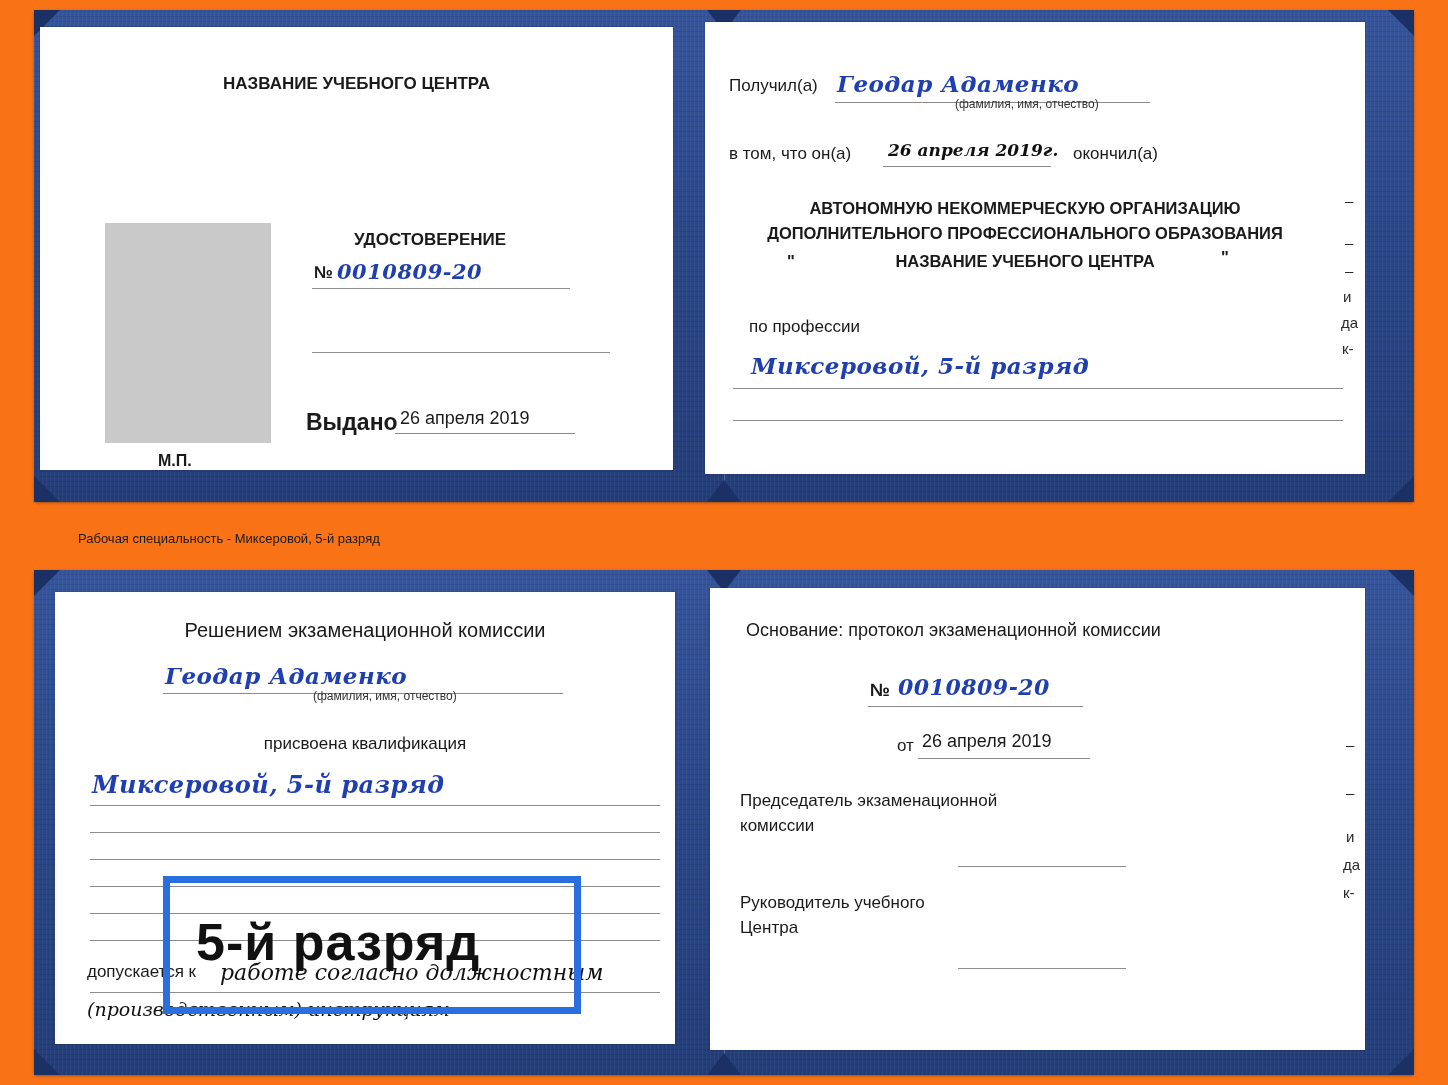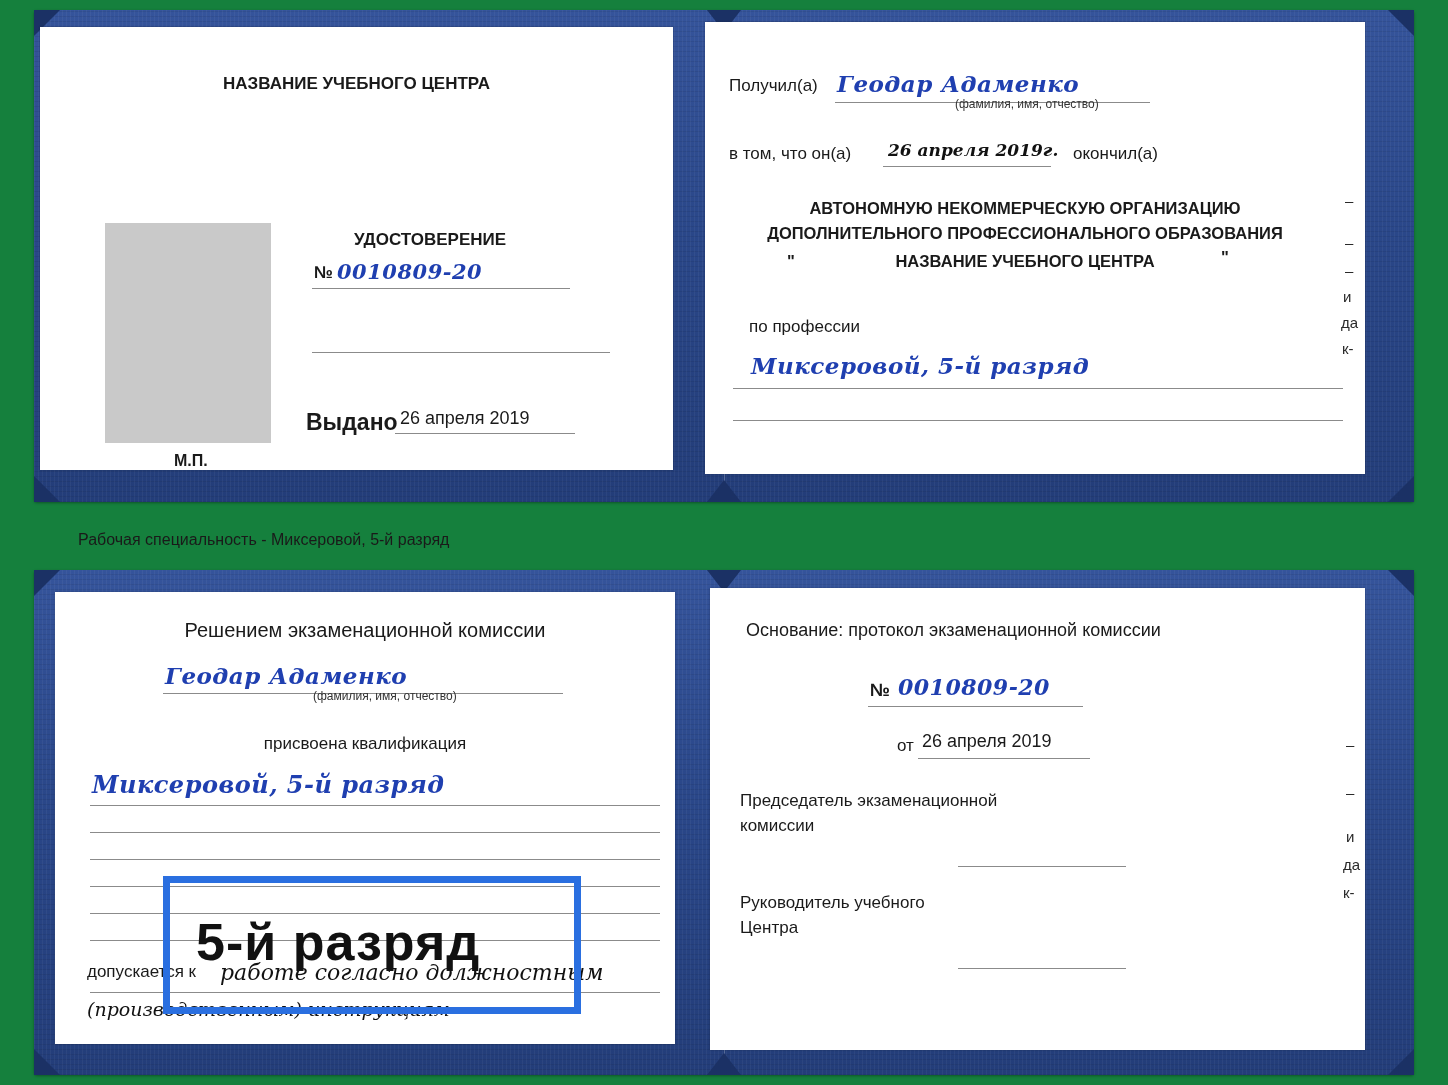--- a/index.html
+++ b/index.html
@@ -7,21 +7,21 @@
     margin: 0; padding: 0;
     width: 1448px; height: 1085px;
     background: #ffffff;
     font-family: "Liberation Sans", sans-serif;
     overflow: hidden;
   }
   .page {
     position: relative;
     width: 1448px;
     height: 1085px;
-    background: #15803d;
+    background: #f97316;
   }
 
   
   .booklet {
     position: absolute;
     background: #2b4a8f;
     border-radius: 3px;
     box-shadow: 0 1px 3px rgba(0,0,0,.35);
   }
   .booklet.top { left: 34px; top: 10px; width: 1380px; height: 492px; }
@@ -105,21 +105,21 @@
   
   .photo {
     position: absolute;
     background: #c9c9c9;
   }
 
   
   .caption {
     position: absolute;
     left: 78px; top: 531px;
-    font-size: 16px;
+    font-size: 13px;
     color: #1a1a1a;
     text-align: right;
   }
 
   
   .highlight {
     position: absolute;
     left: 163px; top: 876px;
     width: 418px; height: 138px;
     border: 7px solid #2a6fe0;
@@ -170,21 +170,21 @@
       <div class="tx b" style="left:274px; top:236px; font-size:17px;">№</div>
       <div class="tx hand" style="left:297px; top:232px; font-size:21px;">0010809-20</div>
       <div class="ruleline" style="left:272px; top:261px; width:258px;"></div>
 
       <div class="ruleline" style="left:272px; top:325px; width:298px;"></div>
 
       <div class="tx b" style="left:266px; top:382px; font-size:23px;">Выдано</div>
       <div class="tx" style="left:360px; top:381px; font-size:18px;">26 апреля 2019</div>
       <div class="ruleline" style="left:355px; top:406px; width:180px;"></div>
 
-      <div class="tx b" style="left:118px; top:425px; font-size:16px;margin-left:16px;">М.П.</div>
+      <div class="tx b" style="left:118px; top:425px; font-size:16px;">М.П.</div>
     </div>
   </div>
 
   <div class="leaf t-right">
     <div class="leaf-inner">
       <div class="tx" style="left:24px; top:54px; font-size:17px;">Получил(а)</div>
       <div class="tx hand" style="left:132px; top:48px; font-size:23px;">Геодар Адаменко</div>
       <div class="ruleline" style="left:130px; top:80px; width:315px;"></div>
       <div class="tx" style="left:250px; top:75px; font-size:12px; color:#333;">(фамилия, имя, отчество)</div>
 

